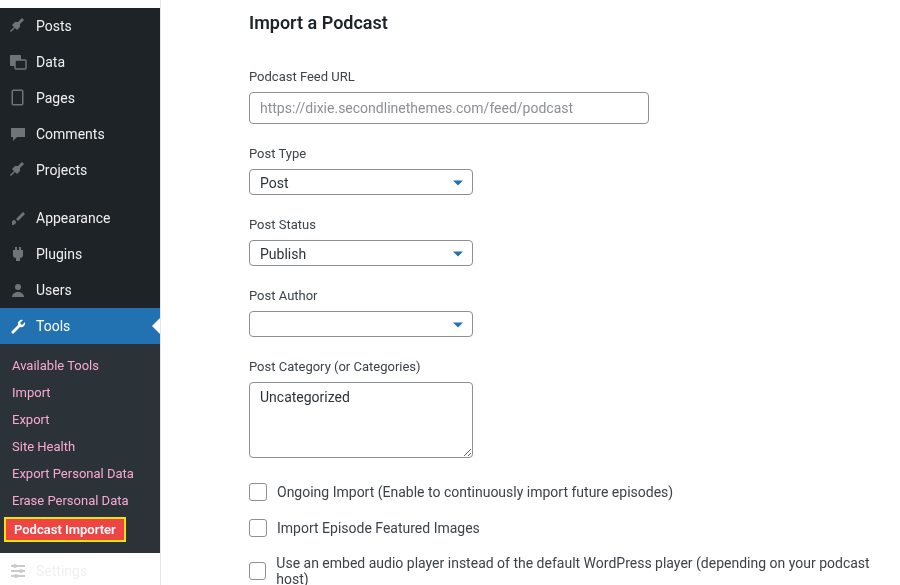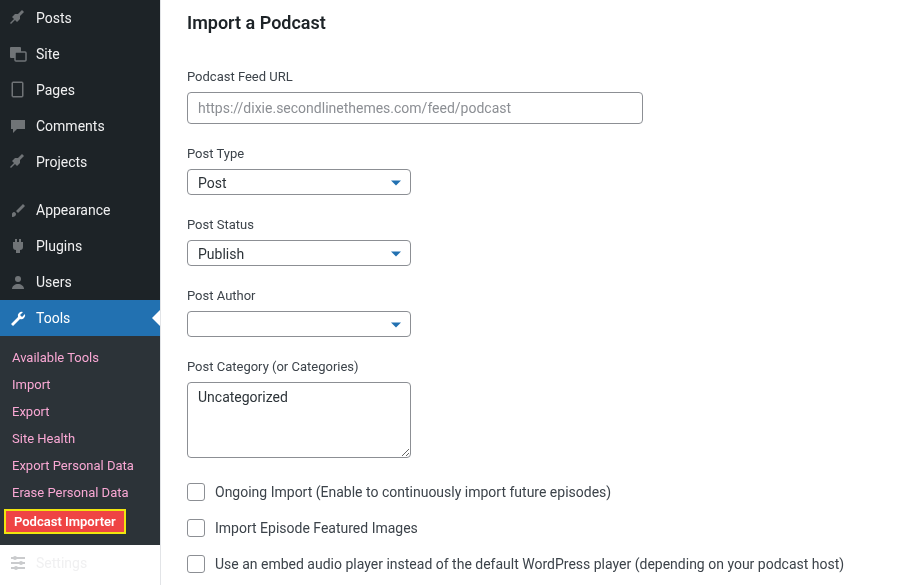--- a/index.html
+++ b/index.html
@@ -1,35 +1,35 @@
 <!DOCTYPE html>
 <html><head>
   <meta charset="utf-8">
   <style>
     * { box-sizing: border-box; margin: 0; padding: 0; }
     body { font-family: -apple-system, BlinkMacSystemFont, "Segoe UI", Roboto, sans-serif; font-size: 13px; color: #3c434a; background: #fff; width: 900px; height: 585px; overflow: hidden; }
     
-    .sidebar { position: absolute; left: 0; top: 0; width: 160px; height: 411px; background: #1d2327; color: #f0f0f1; }
+    .sidebar { position: absolute; left: 0; top: 8px; width: 160px; height: 411px; background: #1d2327; color: #f0f0f1; }
     .sidebar-item { display: flex; align-items: center; padding: 8px 8px 8px 8px; cursor: pointer; color: #f0f0f1; font-size: 14px; }
     .sidebar-item.active { background: #2271b1; color: #fff; position: relative; }
     .sidebar-item.active::after { content: ""; position: absolute; right: 0; top: 50%; transform: translateY(-50%); width: 0; height: 0; border-top: 8px solid transparent; border-bottom: 8px solid transparent; border-right: 8px solid #fff; }
     .sidebar-item .icon { width: 20px; height: 20px; margin-right: 8px; display: flex; align-items: center; justify-content: center; opacity: 0.6; }
     .sidebar-item.active .icon { opacity: 1; }
     .submenu { background: #2c3338; padding: 8px 0; }
     .submenu-item { padding: 6px 12px; color: #f9a8d4; font-size: 13px; cursor: pointer; }
     .submenu-item.current { color: #fff; font-weight: 600; background: #ef4444; border: 2px solid #f0e40f; margin: 1px 4px; padding: 3px 8px; display: inline-block; }
     .submenu-wrap-current { padding: 2px 0 2px 0; }
     
     .content { position: absolute; left: 160px; top: 0; right: 0; bottom: 0; background: #f0f0f1; padding: 0;}
-    .main-panel { background: #fff; border-left: 1px solid #e2e4e7; height: 100%; padding: 12px 20px 0 26px; }
+    .main-panel { background: #fff; border-left: 1px solid #e2e4e7; height: 100%; padding: 12px 20px 0 88px; }
     .page-title { font-size: 18px; font-weight: 600; color: #1d2327; margin-bottom: 36px; margin-top: 0; }
     
     .form-group { margin-bottom: 22px; }
     .form-label { display: block; font-size: 13px; color: #3c434a; margin-bottom: 8px; }
-    .form-input, .form-select, .form-textarea { width: 456px; border: 1px solid #8c8f94; border-radius: 4px; padding: 5px 10px; font-size: 14px; color: #2c3338; background: #fff; font-family: inherit; }
+    .form-input, .form-select, .form-textarea { width: 400px; border: 1px solid #8c8f94; border-radius: 4px; padding: 5px 10px; font-size: 14px; color: #2c3338; background: #fff; font-family: inherit; }
     .form-input { height: 32px; }
     .form-input::placeholder { color: #8c8f94; }
     .form-select { width: 224px; height: 26px; appearance: none; background: #fff; padding-right: 28px; position: relative; }
     .select-wrap { position: relative; display: inline-block; }
     .select-wrap::after { content: ""; position: absolute; right: 10px; top: 50%; transform: translateY(-30%); width: 0; height: 0; border-left: 5px solid transparent; border-right: 5px solid transparent; border-top: 5px solid #2271b1; pointer-events: none; }
     .form-textarea { width: 224px; height: 76px; resize: vertical; padding: 6px 10px; }
     
     .checkbox-row { display: flex; align-items: center; margin-bottom: 18px; }
     .checkbox-row input[type=checkbox] { width: 18px; height: 18px; margin-right: 10px; border: 1px solid #8c8f94; border-radius: 3px; background: #fff; appearance: none; cursor: pointer; }
     .checkbox-row label { font-size: 14px; color: #3c434a; }
@@ -48,21 +48,21 @@
       </span>
     <span>Posts</span>
   </div>
   <div class="sidebar-item">
     <span class="icon">
         <svg width="20" height="20" viewBox="0 0 20 20" fill="#a7aaad">
           <rect x="2" y="3" width="11" height="11" rx="1"></rect>
           <rect x="7" y="8" width="11" height="9" rx="1" fill="#1d2327" stroke="#a7aaad" stroke-width="1.5"></rect>
         </svg>
       </span>
-    <span>Site</span>
+    <span>Data</span>
   </div>
   <div class="sidebar-item">
     <span class="icon">
         <svg width="20" height="20" viewBox="0 0 20 20" fill="#a7aaad">
           <rect x="4" y="2" width="11" height="15" rx="1"></rect>
           <rect x="5" y="3" width="9" height="13" fill="#1d2327"></rect>
           <rect x="4" y="2" width="11" height="15" rx="1" fill="none" stroke="#a7aaad" stroke-width="1"></rect>
         </svg>
       </span>
     <span>Pages</span>

